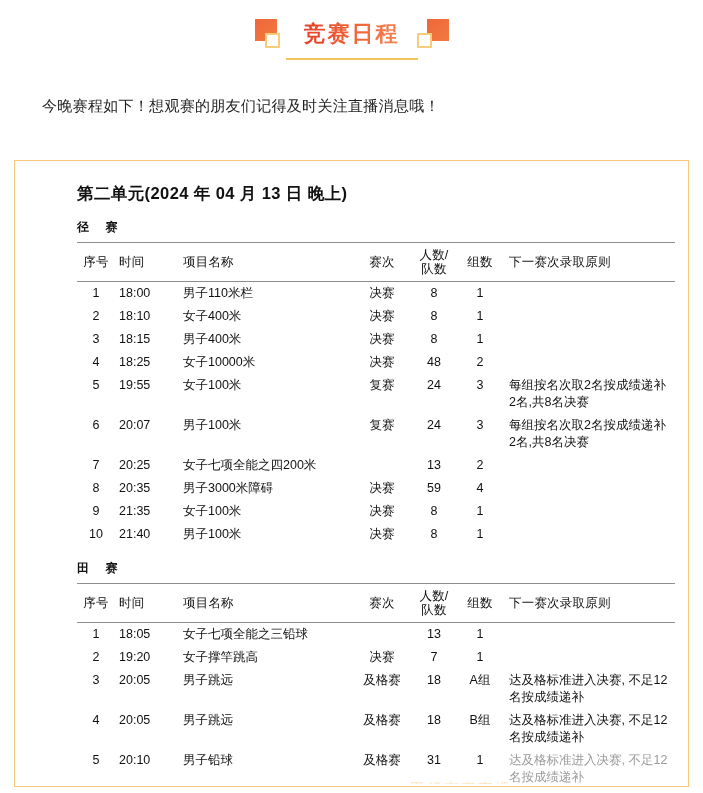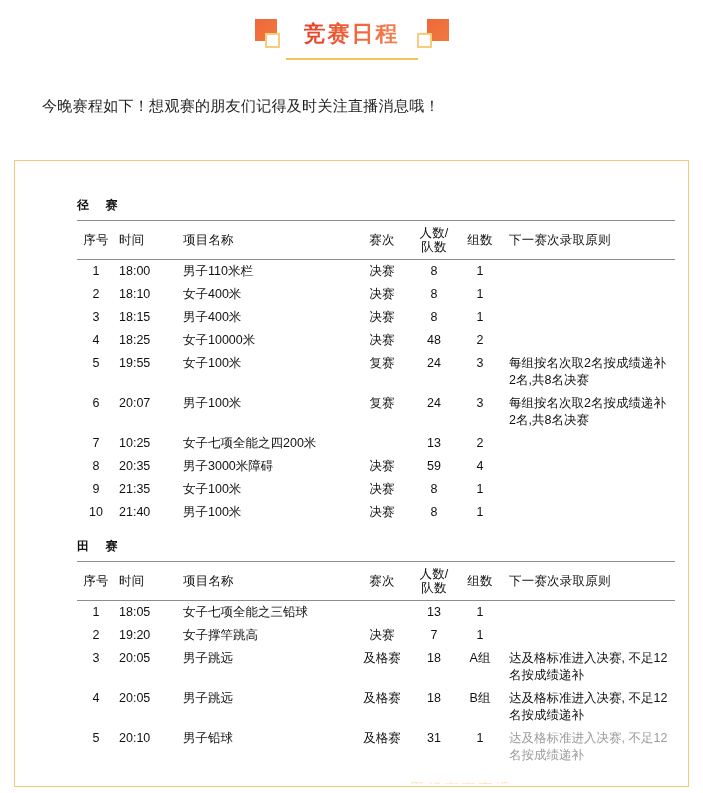--- a/index.html
+++ b/index.html
@@ -205,20 +205,21 @@
       <span class="sq-fill"></span>
       <span class="sq-out"></span>
     </div>
   </div>
 </div>
 
 <div class="subtitle">今晚赛程如下！想观赛的朋友们记得及时关注直播消息哦！</div>
 
 <div class="card">
   <div class="card-body">
+    <div class="unit-heading">第二单元(2024 年 04 月 13 日 晚上)</div>
     <div id="sections-host">
         <div class="section-label"><span>径</span><span class="gap"></span><span>赛</span></div>
         <table class="sched">
           <thead>
             <tr>
               <th class="c-no">序号</th>
               <th class="c-time">时间</th>
               <th class="c-name">项目名称</th>
               <th class="c-round">赛次</th>
               <th class="c-num twoline">
@@ -285,21 +286,21 @@
               <td class="c-round">复赛</td>
               <td class="c-num">24</td>
               <td class="c-grp">3</td>
               <td class="c-rule">
                 <div>每组按名次取2名按成绩递补</div>
                 <div>2名,共8名决赛</div>
               </td>
             </tr>
             <tr>
               <td class="c-no">7</td>
-              <td class="c-time">10:25</td>
+              <td class="c-time">20:25</td>
               <td class="c-name">女子七项全能之四200米</td>
               <td class="c-round"></td>
               <td class="c-num">13</td>
               <td class="c-grp">2</td>
               <td class="c-rule"></td>
             </tr>
             <tr>
               <td class="c-no">8</td>
               <td class="c-time">20:35</td>
               <td class="c-name">男子3000米障碍</td>

